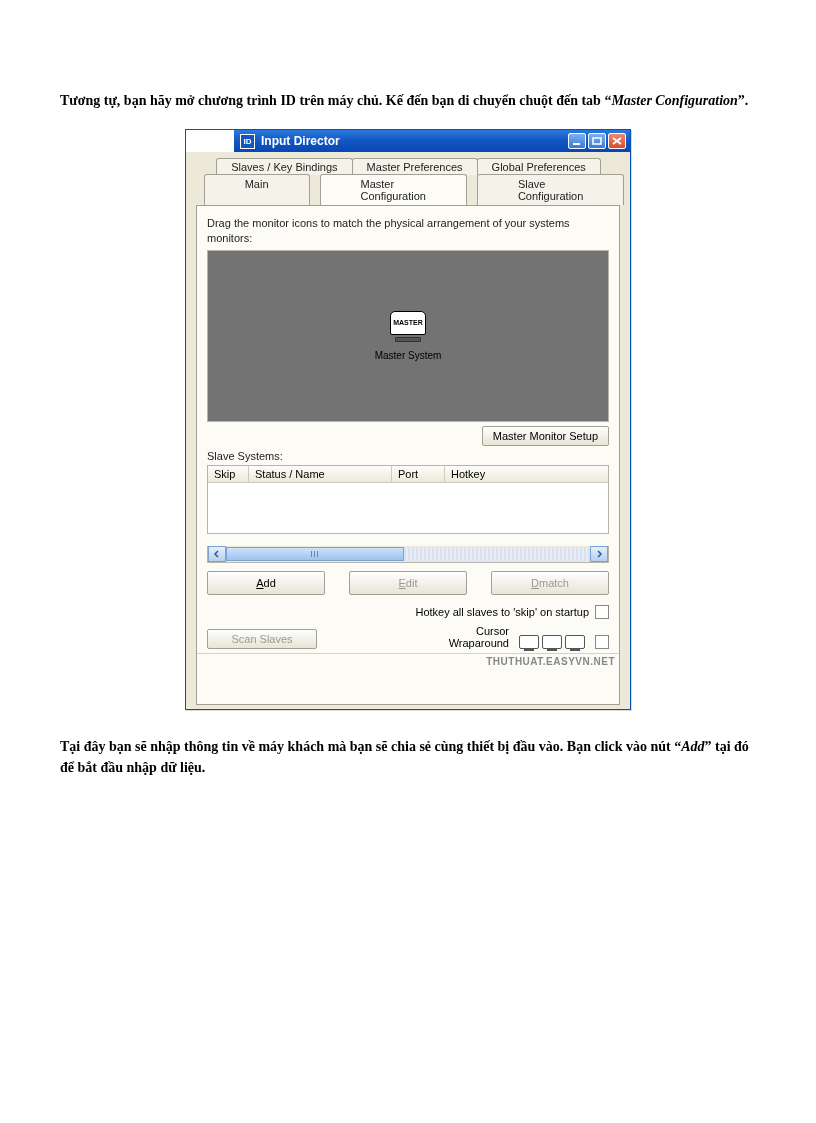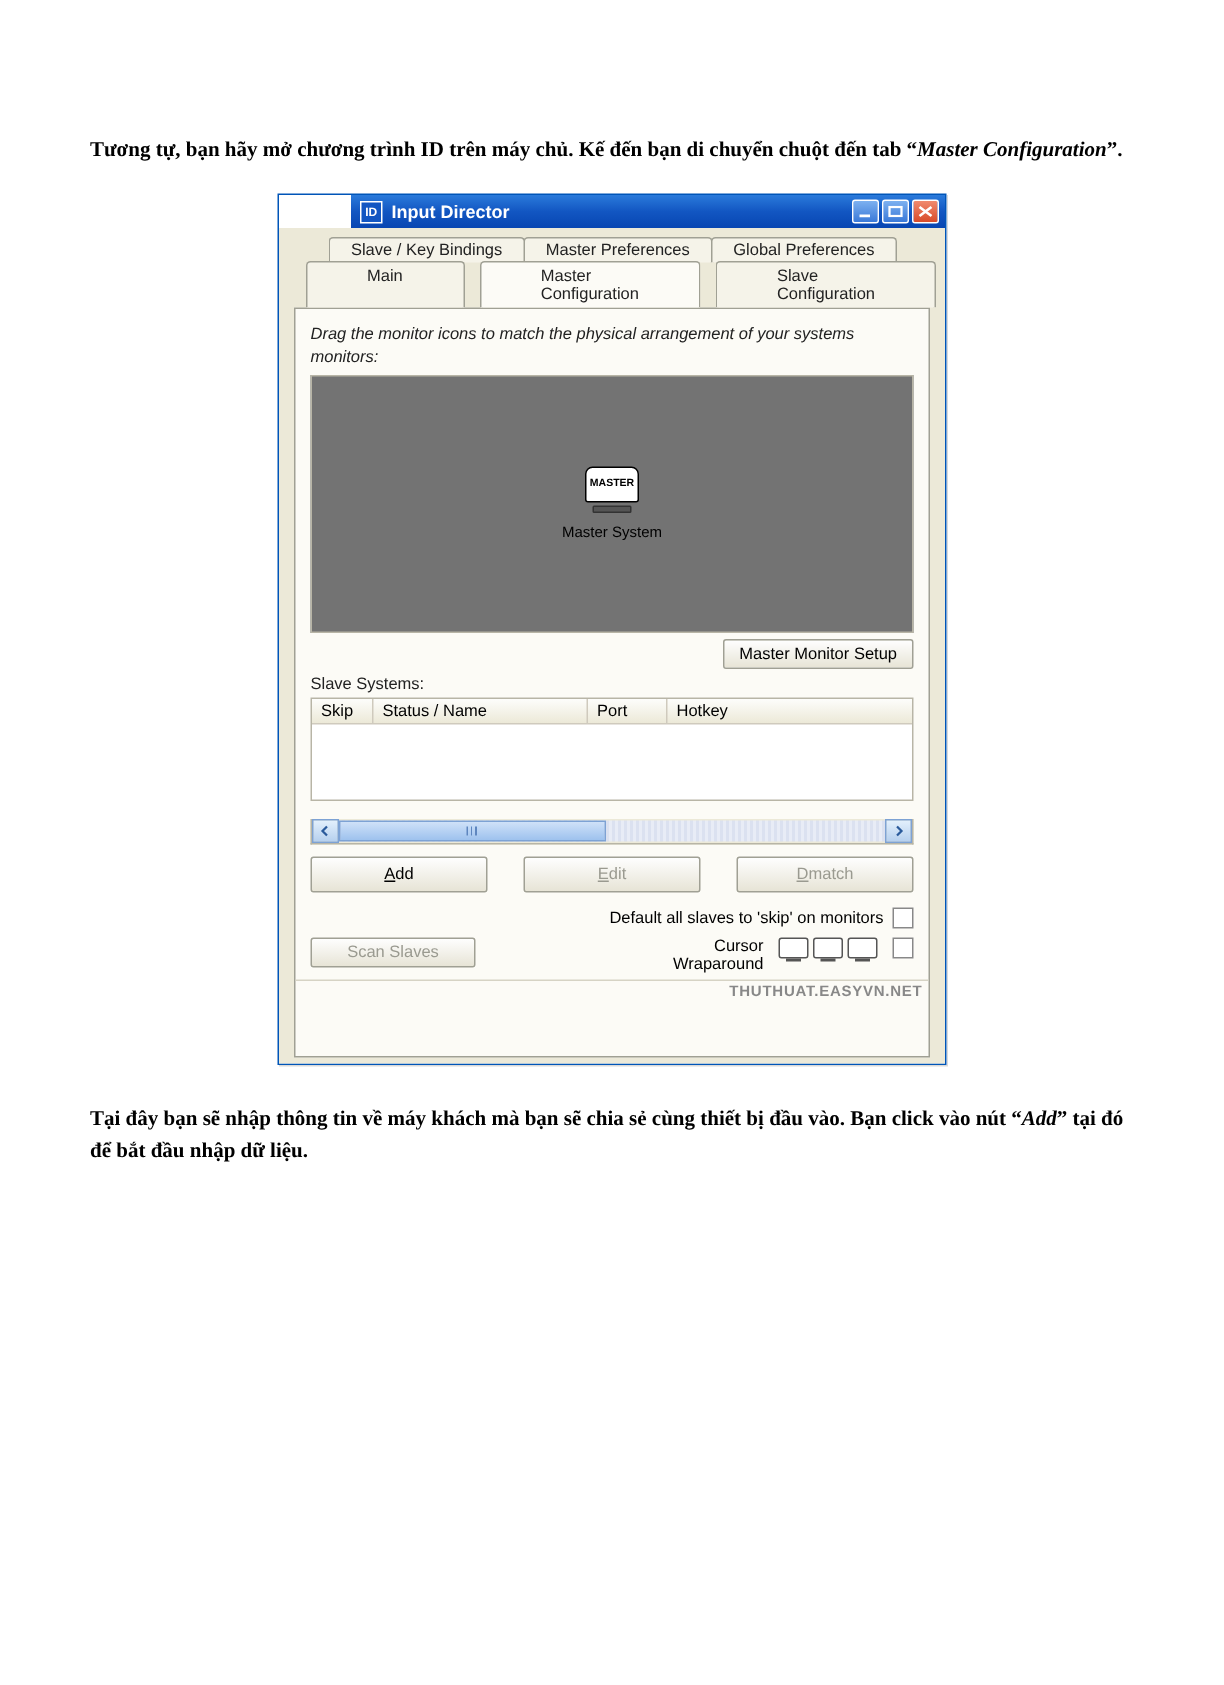--- a/index.html
+++ b/index.html
@@ -94,21 +94,20 @@
     background: #fcfbf6;
     padding: 10px 10px 8px 10px;
     min-height: 500px;
     box-sizing: border-box;
   }
   .instr-text {
     font-size: 11px;
     color: #222;
     margin-bottom: 4px;
     line-height: 1.35;
-    font-style: italic;
   }
   .monitor-area {
     border: 1px solid #b8b5a6;
     background: #737373;
     height: 170px;
     display: flex;
     align-items: center;
     justify-content: center;
     flex-direction: column;
     margin-bottom: 4px;
@@ -200,21 +199,21 @@
   .btnrow .winbtn { flex: 1; padding: 5px 0; }
   .underline-hint { text-decoration: underline; }
   .check-row {
     display: flex; justify-content: flex-end; align-items: center; gap: 6px;
     font-size: 11px; margin-bottom: 6px;
   }
   .checkbox-ui {
     width: 12px; height: 12px; border: 1px solid #888; background: #fff;
   }
   .bottom-row {
-    display: flex; align-items: flex-start; gap: 10px;
+    display: flex; align-items: flex-end; gap: 10px;
   }
   .cursor-label-col {
     text-align: right; font-size: 11px; line-height: 1.1;
   }
   .wrap-icons {
     display: flex; align-items: center; gap: 0;
   }
   .mini-mon {
     width: 18px; height: 12px; border: 1.2px solid #555; border-radius: 2px;
     background: #fff;
@@ -262,21 +261,21 @@
           <svg width="10" height="8" viewBox="0 0 10 8">
               <path d="M1 1 L9 7 M9 1 L1 7" stroke="#fff" stroke-width="1.8"></path>
             </svg>
         </span>
       </div>
     </div>
 
     <div class="window-body">
       <div class="tabstrip">
         <div class="tabrow tabrow1">
-          <div class="tab">Slave / Key Bindings</div>
+          <div class="tab">Slaves / Key Bindings</div>
           <div class="tab">Master Preferences</div>
           <div class="tab">Global Preferences</div>
         </div>
         <div class="tabrow tabrow2">
           <div class="tab">Main</div>
           <div class="tab active">Master Configuration</div>
           <div class="tab">Slave Configuration</div>
         </div>
 
         <div class="tabpanel">
@@ -321,21 +320,21 @@
             </div>
           </div>
 
           <div class="btnrow">
             <div class="winbtn"><span class="underline-hint">A</span><span>dd</span></div>
             <div class="winbtn disabled"><span class="underline-hint">E</span><span>dit</span></div>
             <div class="winbtn disabled"><span class="underline-hint">D</span><span>match</span></div>
           </div>
 
           <div class="check-row">
-            <span>Default all slaves to 'skip' on monitors</span>
+            <span>Hotkey all slaves to 'skip' on startup</span>
             <span class="checkbox-ui"></span>
           </div>
 
           <div class="bottom-row">
             <div class="winbtn disabled" style="min-width:88px">Scan Slaves</div>
             <div style="flex:1"></div>
             <div class="cursor-label-col">
               <div>Cursor</div>
               <div>Wraparound</div>
             </div>

